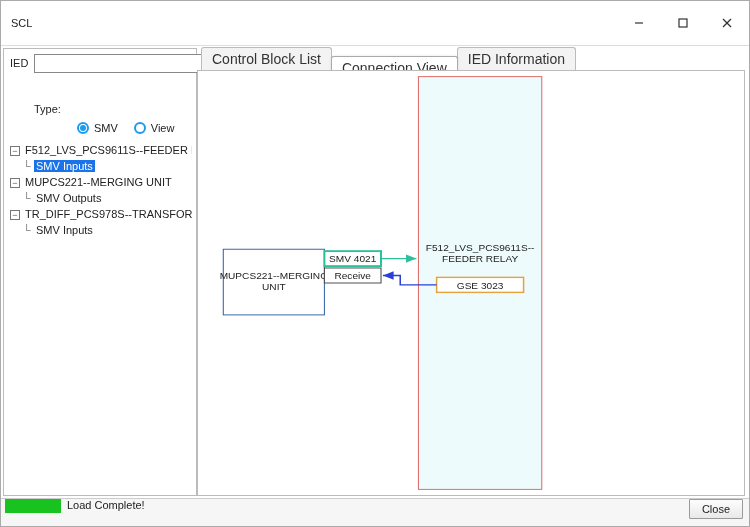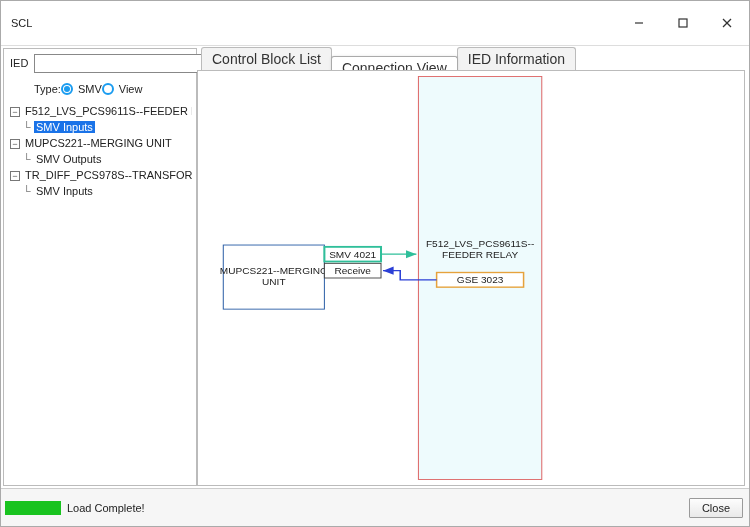--- a/index.html
+++ b/index.html
@@ -51,24 +51,24 @@
   .srch-row label { padding-left:2px; }
   .srch-row input[type=text] {
     flex:1; height:19px; border:1px solid #888; background:#fff; padding:0 4px;
   }
   .btn {
     height: 20px; padding: 0 12px;
     border: 1px solid #9a9a9a; background: linear-gradient(#fdfdfd,#e9e9e9);
     border-radius: 1px; display:inline-flex; align-items:center; justify-content:center;
     cursor: pointer;
   }
-  .type-row { display:flex; align-items:center; padding: 2px 0 8px 26px; }
+  .type-row { display:flex; align-items:center; gap:16px; padding: 2px 0 8px 26px; }
   .radio { width:12px; height:12px; border-radius:50%; border:2px solid #1a9cf0; display:inline-flex; align-items:center; justify-content:center; }
   .radio.checked::after { content:""; width:6px; height:6px; border-radius:50%; background:#1a9cf0; }
-  .radio-wrap { display:inline-flex; align-items:center; gap:5px; }
+  .radio-wrap { display:inline-flex; align-items:center; gap:5px;margin-top:39px; }
 
   
   .tree { flex:1 1 auto; overflow:auto; padding-left:2px; }
   .tree ul { list-style:none; margin:0; padding-left:12px; }
   .tree > ul { padding-left:0; }
   .tree li { white-space:nowrap; line-height:16px; }
   .tree .ex { display:inline-block; width:10px; height:10px; border:1px solid #777; margin-right:3px; text-align:center; line-height:8px; font-size:9px; color:#555; cursor:pointer;}
   .tree .leaf-dash { display:inline-block; width:10px; text-align:center; color:#777; margin-right:2px;}
   .tree .nodelabel { padding:0 2px; }
   .tree .sel { background:#1a73e8; color:#fff; }
@@ -100,22 +100,22 @@
     flex:1 1 auto;
     border:1px solid #bbb;
     background:#fff;
     position:relative;
     overflow:hidden;
   }
   svg.diagram { position:absolute; inset:0; width:100%; height:100%; }
 
   
   .statusbar {
-    height: 38px;
-    display:flex; align-items:center;
+    height: 28px;
+    display:flex; align-items:flex-start;
     border-top:1px solid #ccc;
     background:#f6f6f6;
     padding: 0 4px;
     gap:6px;
   }
   .progress {
     width:56px; height:14px; background:#19c31f;
   }
   .statusbar .spacer { flex:1 1 auto; }
   .closebtn { margin-right:2px; }

